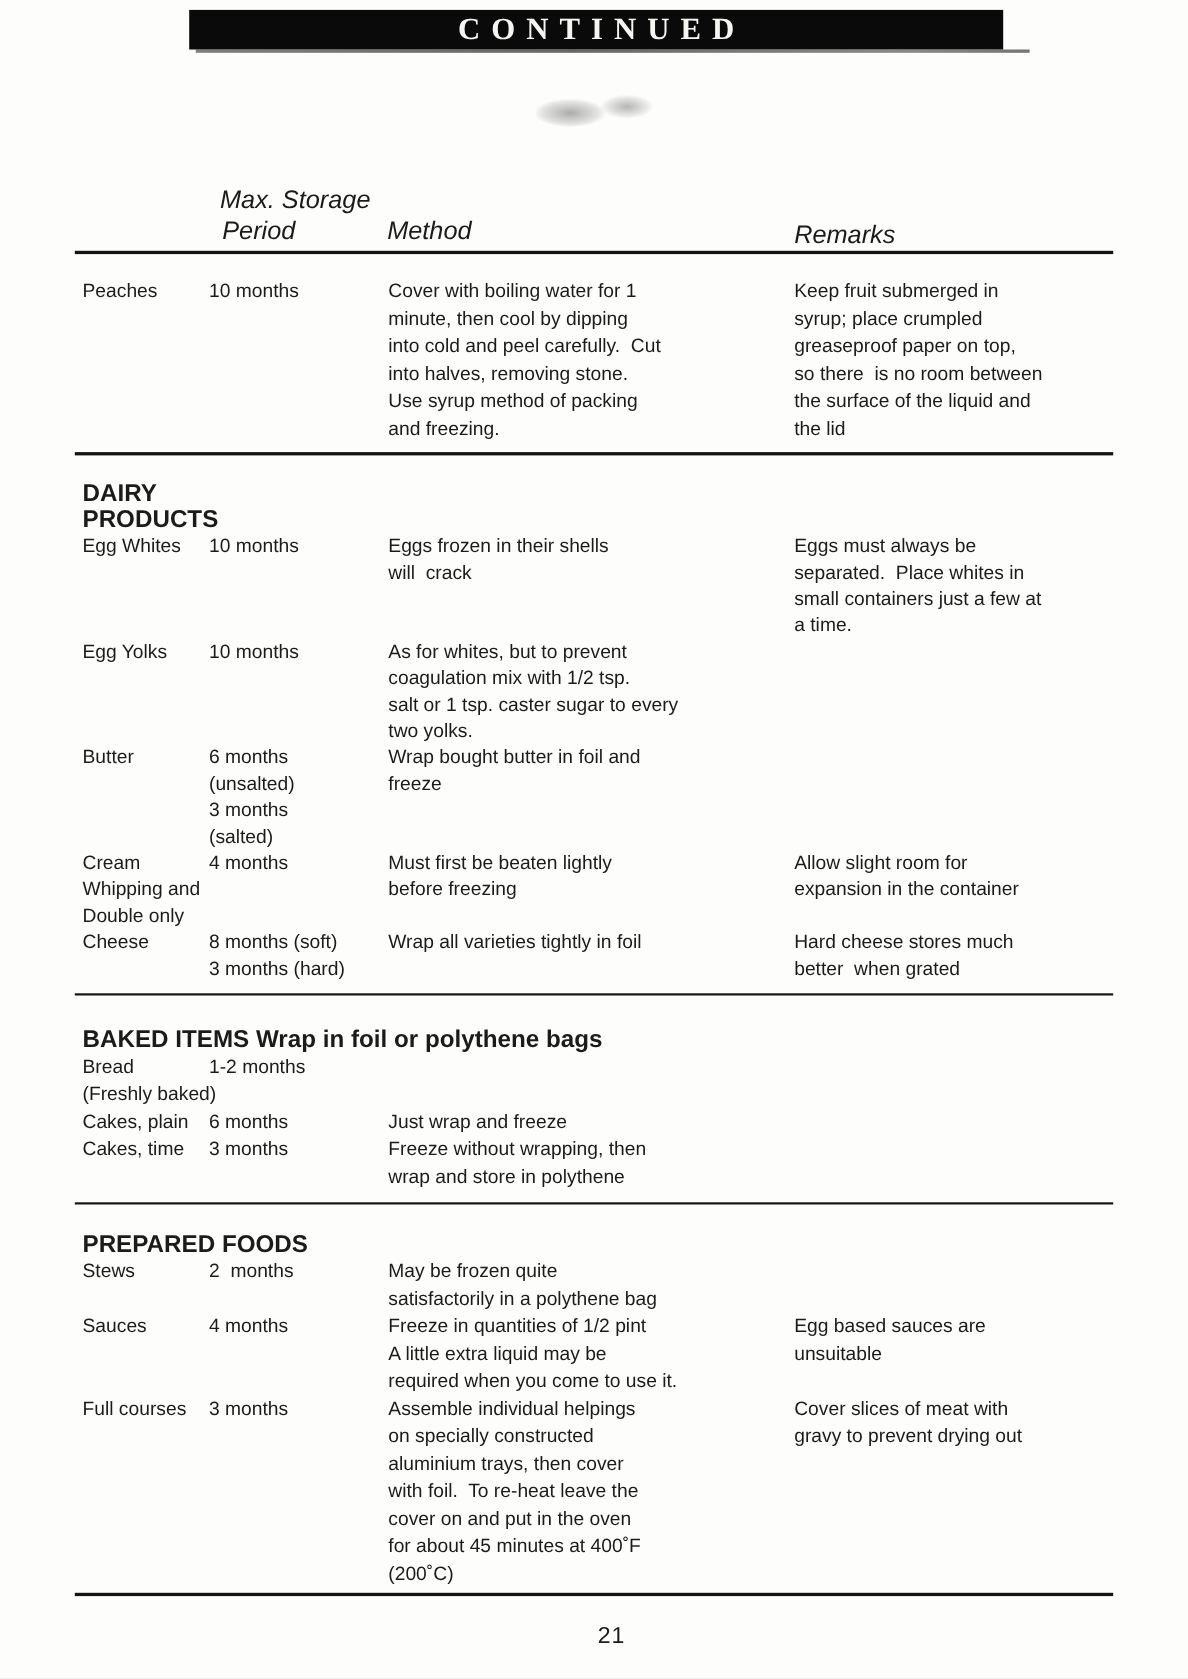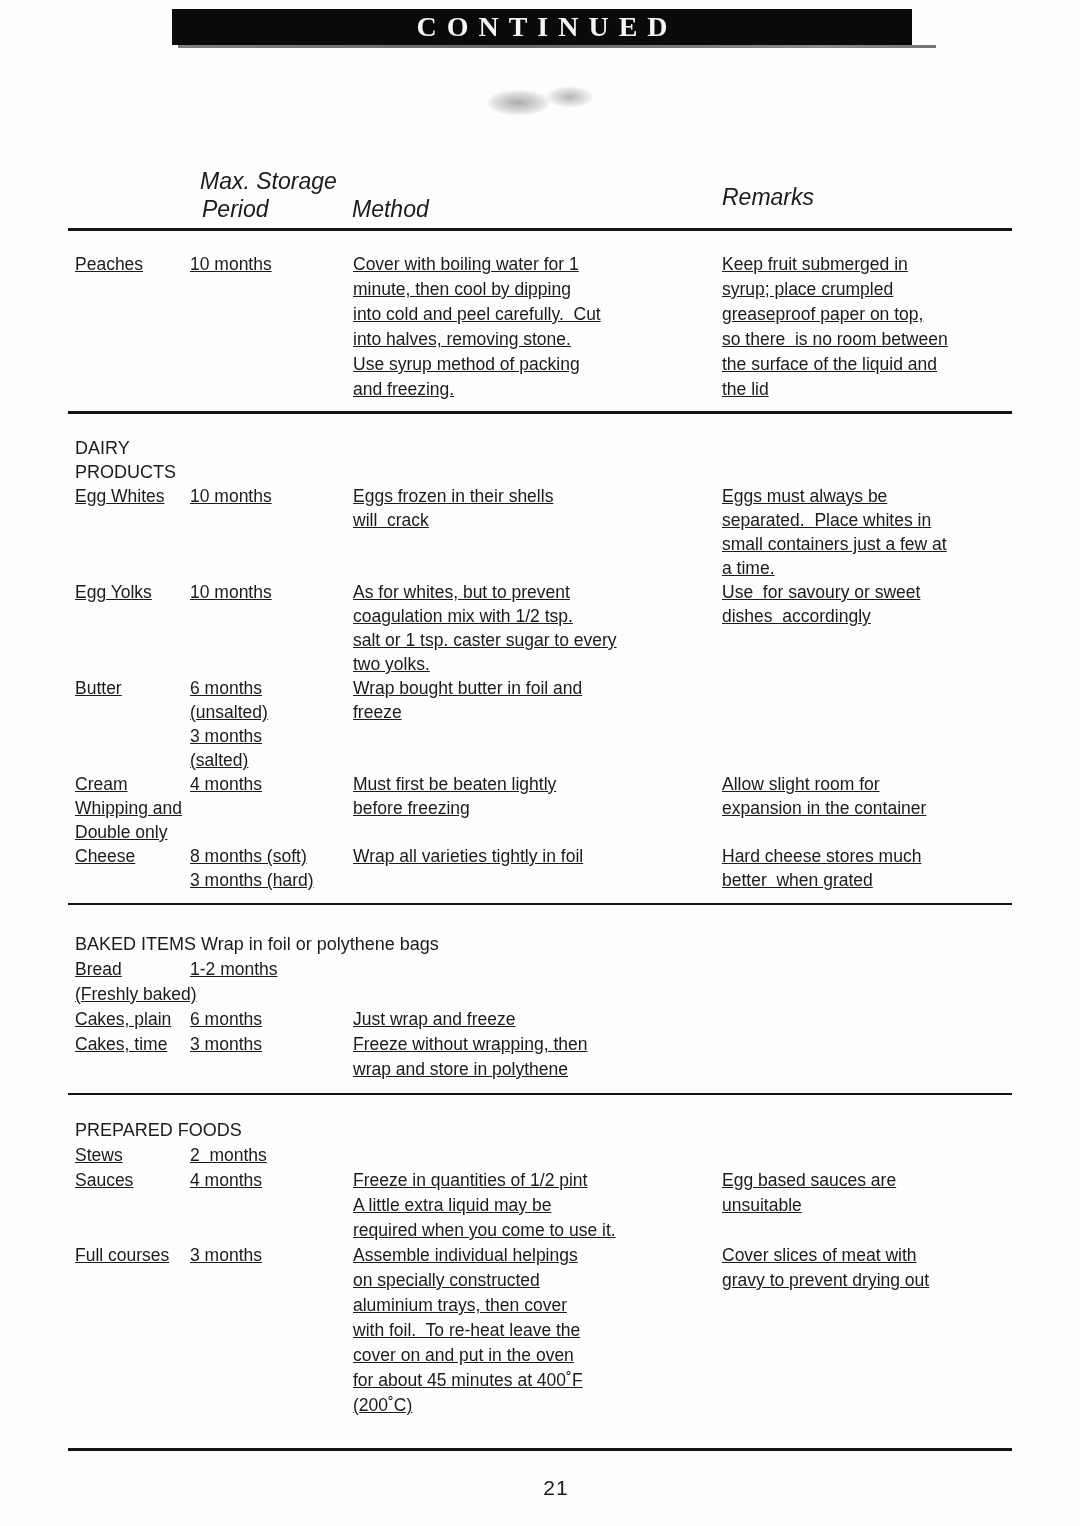--- a/index.html
+++ b/index.html
@@ -35,37 +35,37 @@
     background:
       radial-gradient(ellipse 42% 55% at 28% 55%, rgba(105,105,105,.55), rgba(120,120,120,.18) 55%, transparent 70%),
       radial-gradient(ellipse 30% 45% at 74% 38%, rgba(110,110,110,.5), rgba(125,125,125,.15) 55%, transparent 72%);
     filter:blur(.4px);
   }
   
   .colhead{position:absolute;font-style:italic;font-size:23px;line-height:26px;white-space:pre;}
   #h-maxstorage{left:200px;top:168px;}
   #h-period{left:202px;top:196px;}
   #h-method{left:352px;top:196px;}
-  #h-remarks{left:722px;top:184px;}
+  #h-remarks{left:722px;top:200px;}
   
   .rule{position:absolute;left:68px;width:944px;background:#141414;}
   #rule-header{top:228px;height:3px;}
   #rule-fruit{top:411px;height:3px;}
   #rule-dairy{top:903px;height:2px;}
   #rule-baked{top:1093px;height:2px;}
   #rule-bottom{top:1448px;height:3px;}
   
   .section{position:absolute;left:75px;width:950px;font-size:17.5px;line-height:25px;}
   #sec-fruit{top:252px;}
   #sec-dairy{top:436px;line-height:24px;}
   #sec-baked{top:932px;}
   #sec-prepared{top:1118px;}
-  .section-heading{font-weight:normal;white-space:pre;font-size:18px;}
+  .section-heading{font-weight:bold;white-space:pre;font-size:22px;}
   .row{display:grid;grid-template-columns:115px 163px 369px 290px;align-items:start;}
-  .cell{white-space:pre;text-decoration:underline;}
+  .cell{white-space:pre;}
   
   .page-number{
     position:absolute;left:16px;top:1476px;width:1080px;
     text-align:center;font-size:21px;letter-spacing:1px;
   }
 </style>
 </head>
 <body>
 
 <div class="page">
@@ -119,22 +119,20 @@
 small containers just a few at
 a time.</div>
     </div>
     <div class="row">
       <div class="cell">Egg Yolks</div>
       <div class="cell">10 months</div>
       <div class="cell">As for whites, but to prevent
 coagulation mix with 1/2 tsp.
 salt or 1 tsp. caster sugar to every
 two yolks.</div>
-      <div class="cell">Use  for savoury or sweet
-dishes  accordingly</div>
     </div>
     <div class="row">
       <div class="cell">Butter</div>
       <div class="cell">6 months
 (unsalted)
 3 months
 (salted)</div>
       <div class="cell">Wrap bought butter in foil and
 freeze</div>
       <div class="cell"></div>
@@ -181,20 +179,22 @@
 wrap and store in polythene</div>
       <div class="cell"></div>
     </div>
   </div>
 
   <div class="section" id="sec-prepared">
     <div class="section-heading">PREPARED FOODS</div>
     <div class="row">
       <div class="cell">Stews</div>
       <div class="cell">2  months</div>
+      <div class="cell">May be frozen quite
+satisfactorily in a polythene bag</div>
       <div class="cell"></div>
     </div>
     <div class="row">
       <div class="cell">Sauces</div>
       <div class="cell">4 months</div>
       <div class="cell">Freeze in quantities of 1/2 pint
 A little extra liquid may be
 required when you come to use it.</div>
       <div class="cell">Egg based sauces are
 unsuitable</div>

